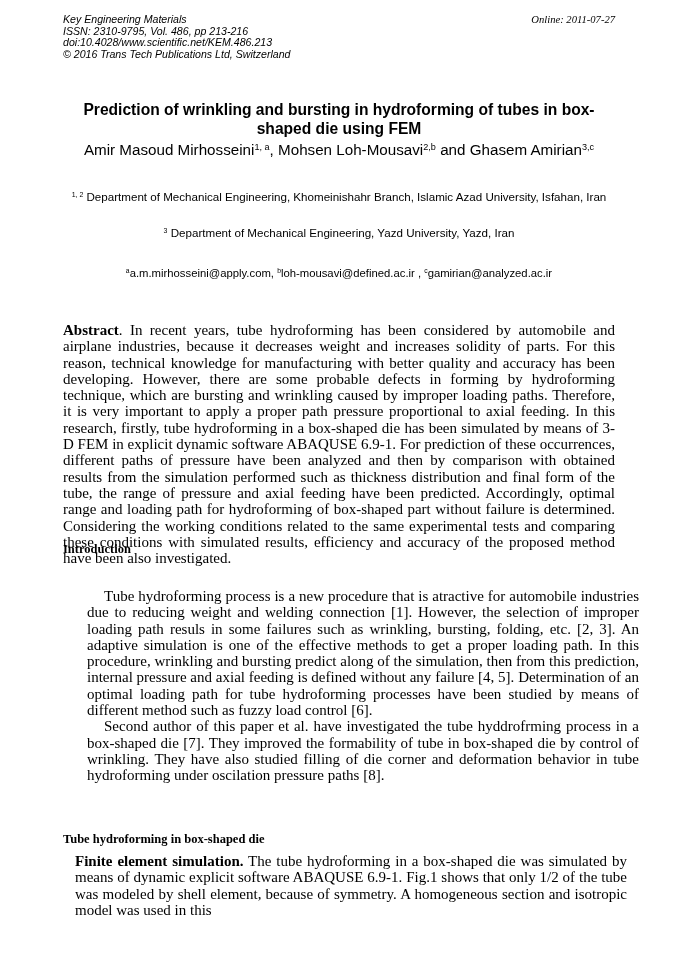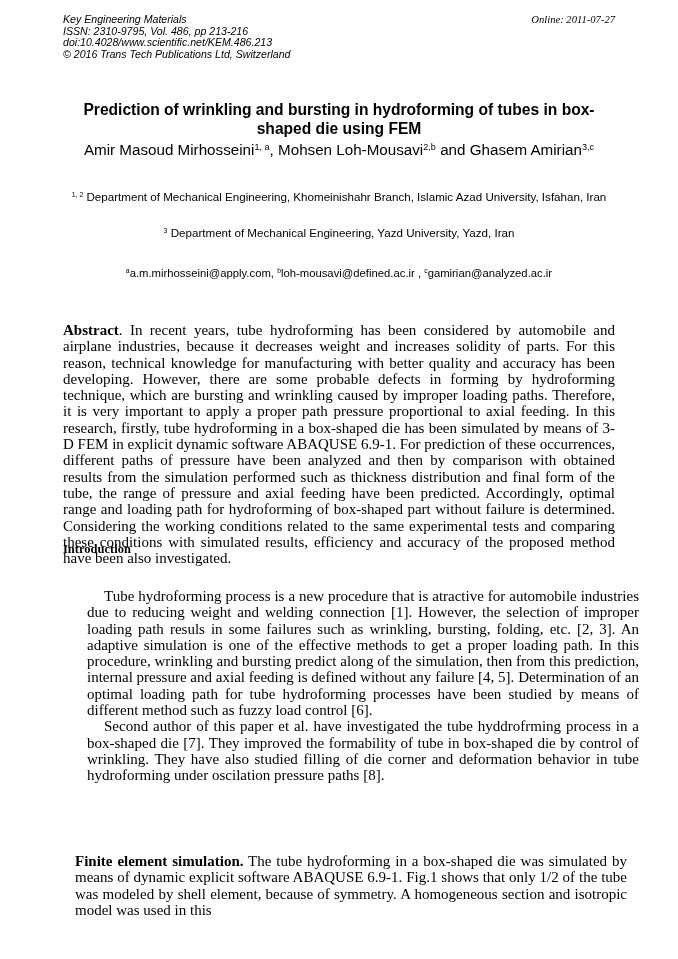--- a/index.html
+++ b/index.html
@@ -53,15 +53,16 @@
 
 
   <div class="abstract body-text"><b>Abstract</b><span>. In recent years, tube hydroforming has been considered by automobile and airplane industries, because it decreases weight and increases solidity of parts. For this reason, technical knowledge for manufacturing with better quality and accuracy has been developing. However, there are some probable defects in forming by hydroforming technique, which are bursting and wrinkling caused by improper loading paths. Therefore, it is very important to apply a proper path pressure proportional to axial feeding. In this research, firstly, tube hydroforming in a box-shaped die has been simulated by means of 3-D FEM in explicit dynamic software ABAQUSE 6.9-1. For prediction of these  occurrences, different paths of pressure have been analyzed and then by comparison with obtained results from the simulation performed such as thickness distribution and final form of the tube, the range of pressure and axial feeding have been predicted. Accordingly, optimal range and loading path for hydroforming of box-shaped part without failure is determined. Considering the working conditions related to the same experimental tests and comparing these conditions with simulated results, efficiency and accuracy of the proposed method have been also investigated.</span></div>
 
   <div class="sec-head intro-head">Introduction</div>
   <div class="intro body-text">
     <p>Tube hydroforming process is a new procedure that is atractive for automobile industries due to reducing weight and welding connection [1]. However, the selection of improper loading path resuls in some failures such as wrinkling, bursting, folding, etc. [2, 3]. An adaptive simulation is one of the effective methods to get a proper loading path. In this procedure, wrinkling and bursting predict along of the simulation, then from this prediction, internal pressure and axial feeding is defined without any failure [4, 5]. Determination of an optimal loading path for tube hydroforming processes have been studied by means of different method such as fuzzy load control [6].</p>
     <p>Second author of this paper et al. have investigated the tube hyddrofrming process in a box-shaped die [7]. They improved the formability of tube in box-shaped die by control of wrinkling. They have also studied filling of die corner and deformation behavior in tube hydroforming under oscilation pressure paths [8].</p>
   </div>
 
+  <div class="sec-head tube-head">Tube hydroforming in box-shaped die</div>
   <div class="fe body-text"><b>Finite element simulation.</b><span> The tube hydroforming in a box-shaped die was simulated by means of dynamic explicit software ABAQUSE 6.9-1. Fig.1 shows that only 1/2 of the tube was modeled by shell element, because of symmetry. A homogeneous section and isotropic model was used in this</span></div>
 
 </div>
 
 </body></html>

